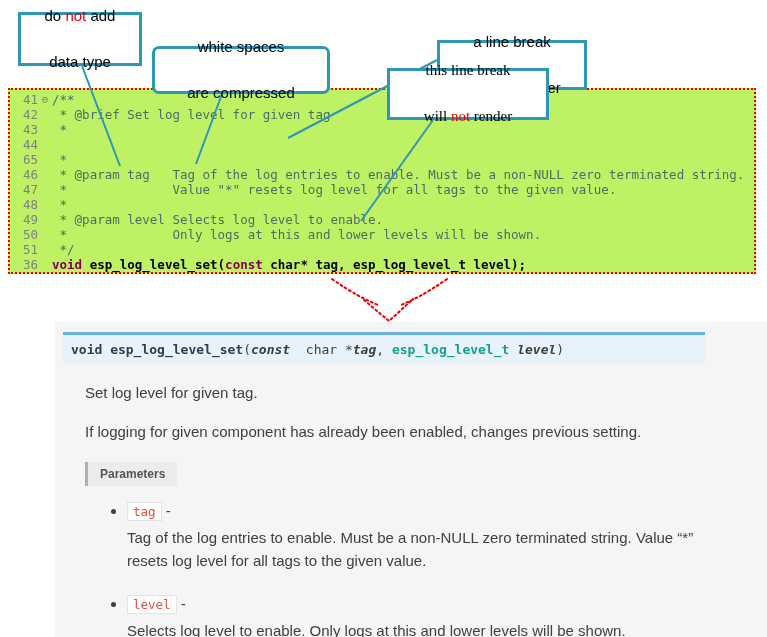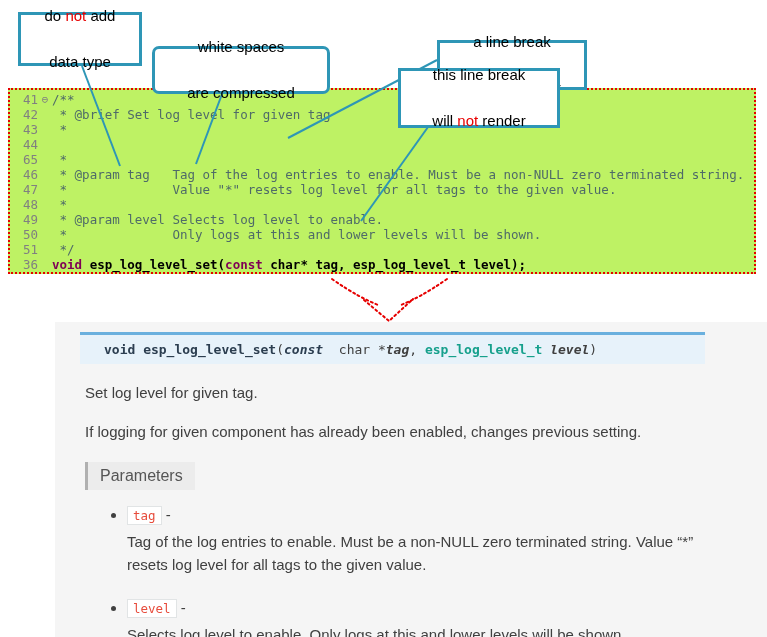--- a/index.html
+++ b/index.html
@@ -12,21 +12,21 @@
   .callout {
     position:absolute; box-sizing:border-box; z-index:6;
     background:#ffffff; border:3px solid #2e96b6;
     display:flex; flex-direction:column; align-items:center; justify-content:center;
     font-size:15px; line-height:1.45; color:#000; text-align:center;gap:24px;
   }
   .callout .red { color:#e80000; }
   .cb1 { left:18px;  top:12px; width:124px; height:54px; }
   .cb2 { left:152px; top:46px; width:178px; height:48px;border-radius:7px; }
   .cb3 { left:437px; top:8px;  width:150px; height:50px;margin-top:32px; }
-  .cb4 { left:398px; top:68px; width:162px; height:60px; }
+  .cb4 { left:387px; top:68px; width:162px; height:52px;font-family:Liberation Serif, serif; }
 
   
   .overlay { position:absolute; left:0; top:0; z-index:5; pointer-events:none; }
   .conn { stroke:#2e96b6; stroke-width:2; }
   .red-dot { stroke:#e60000; stroke-width:2; fill:none; stroke-dasharray:2 3; stroke-linecap:round; }
 
   
   .code-box {
     position:absolute; left:8px; top:88px; width:748px; height:186px;
     box-sizing:border-box; border:2px dotted #e60000; background:#bef264;
@@ -41,36 +41,36 @@
   .kw   { color:#7f0055; font-weight:bold; }
   .fn   { color:#000; font-weight:bold; }
   .decl .ct { font-weight:bold; }
 
   
   .docs-panel {
     position:absolute; left:55px; top:322px; width:712px; height:315px;
     background:#f5f5f5; box-sizing:border-box; padding-top:10px; z-index:1;
   }
   .sig {
-    margin:0 62px 0 25px; box-sizing:border-box;
+    margin:0 62px 0 8px; box-sizing:border-box;
     background:#e7f2fa; border-top:3px solid #6ab0de;
-    padding:7px 24px; white-space:pre;
+    padding:7px 8px; white-space:pre;
     font-family:"DejaVu Sans Mono", monospace; font-size:13px; color:#404040;
   }
   .sig-kw    { font-weight:bold; color:#2c3e50; }
   .sig-name  { font-weight:bold; color:#2c3e50; }
   .sig-const { font-weight:bold; font-style:italic; color:#2c3e50; }
   .sig-param { font-weight:bold; font-style:italic; color:#404040; }
   .sig-type  { font-weight:bold; color:#16a08c; }
 
   .docs-body { margin:20px 35px 0 30px; font-size:15px; color:#404040; }
   .docs-body p { margin:0 0 22px 0; }
   .params-label {
     display:inline-block; background:#ececec; border-left:3px solid #b0b0b0;
-    padding:5px 12px; font-weight:normal; color:#555; font-size:16px; margin-bottom:16px;
+    padding:5px 12px; font-weight:bold; color:#555; font-size:12px; margin-bottom:16px;
   }
   .param-list { margin:0; padding-left:42px; }
   .param-list li { margin-bottom:22px; }
   .param-head { margin-bottom:7px; }
   .chip {
     font-family:"DejaVu Sans Mono", monospace; font-size:12.5px;
     color:#e74c3c; background:#fff; border:1px solid #e1e4e5; padding:1px 5px;
   }
   .dash { color:#404040; }
   .param-desc { max-width:600px; line-height:1.55; }

